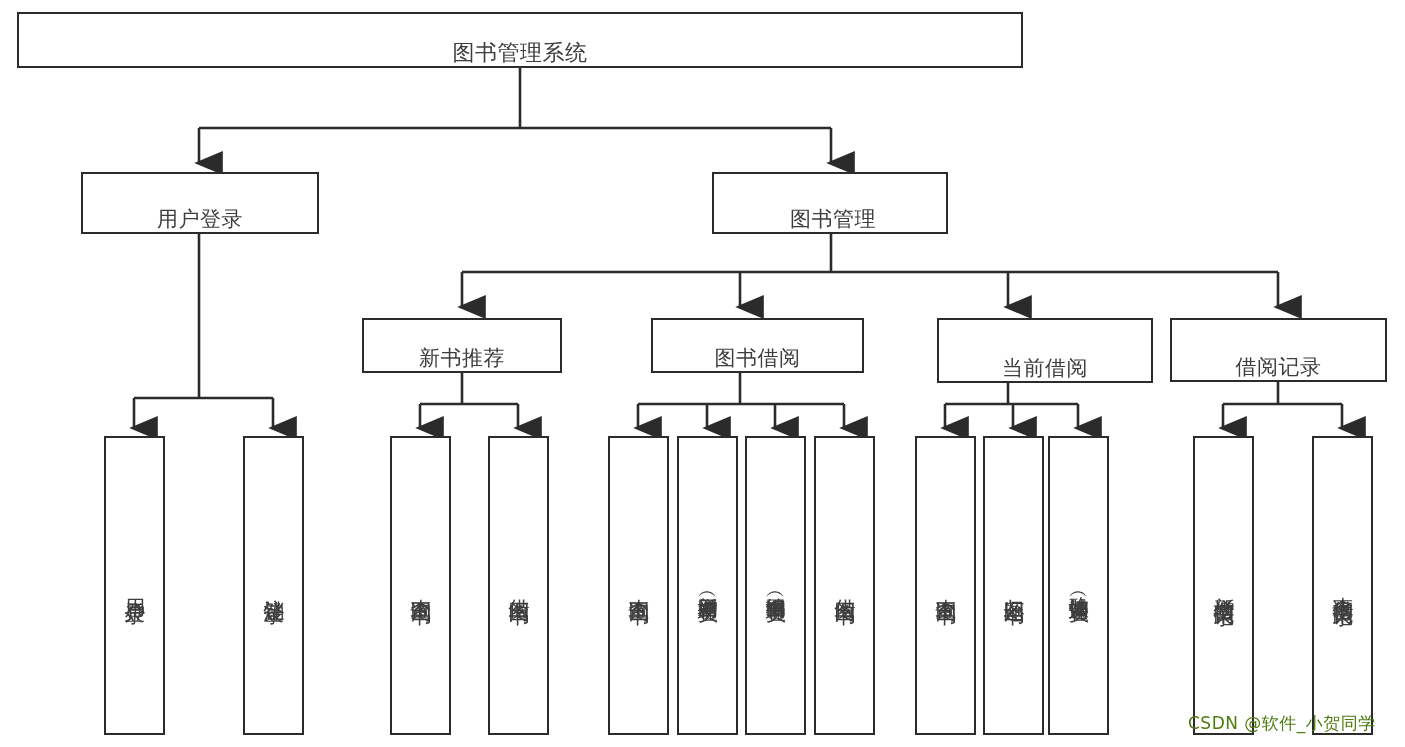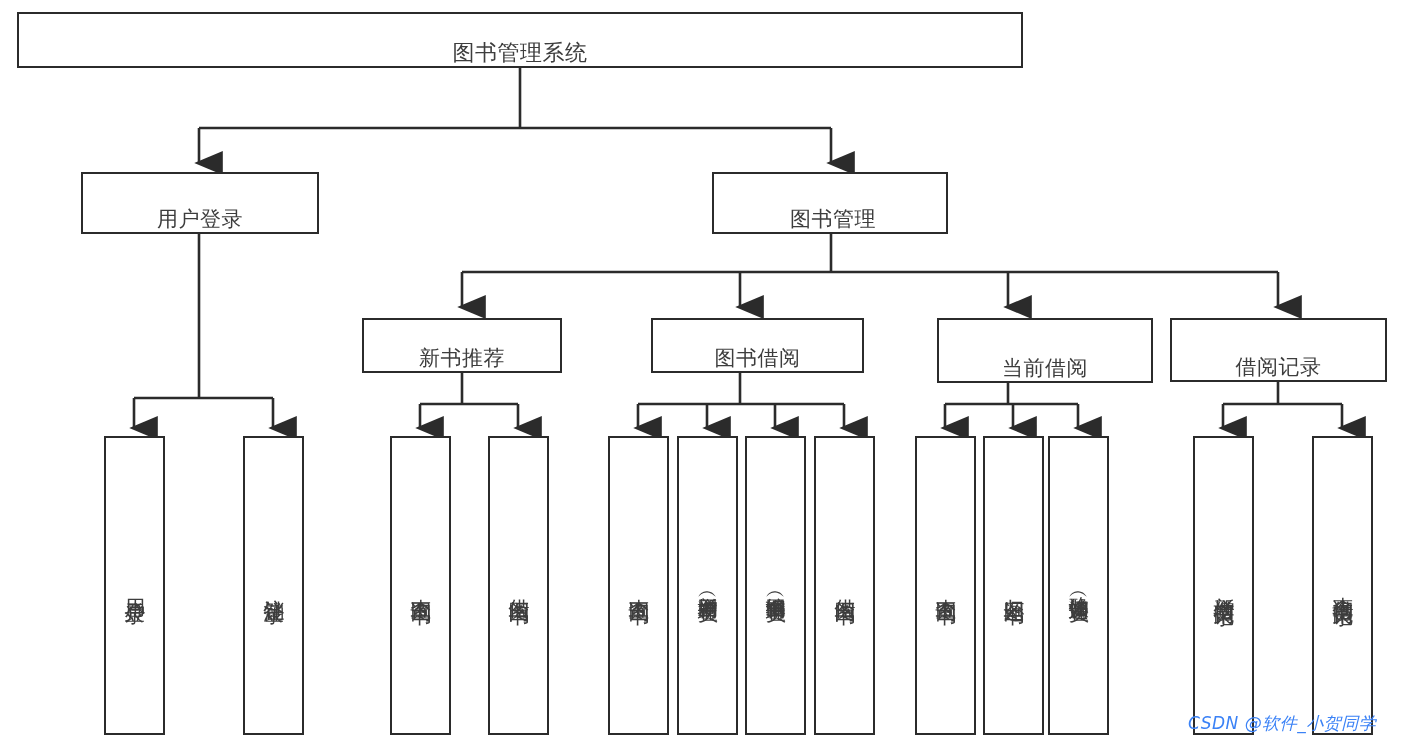--- a/index.html
+++ b/index.html
@@ -68,24 +68,23 @@
   .node.leaf.tall-label .node-label {
     font-size: 20px;
     letter-spacing: 1px;
     max-height: 292px;
   }
   .watermark {
     position: absolute;
     left: 1188px;
     top: 712px;
     font-size: 17px;
-    color: #3b82f6;
+    color: #4d7c0f;
     white-space: nowrap;
     letter-spacing: 0.5px;
-    font-style: italic;
   }
 </style>
 </head>
 <body>
 
 <div id="diagram-root">
 
   <svg id="edges-layer" viewBox="0 0 1405 747" width="1405" height="747" aria-hidden="true">
     <defs>
       <marker id="arrow" viewBox="0 0 12 12" refX="6" refY="10" markerWidth="11" markerHeight="11" orient="auto-start-reverse">

